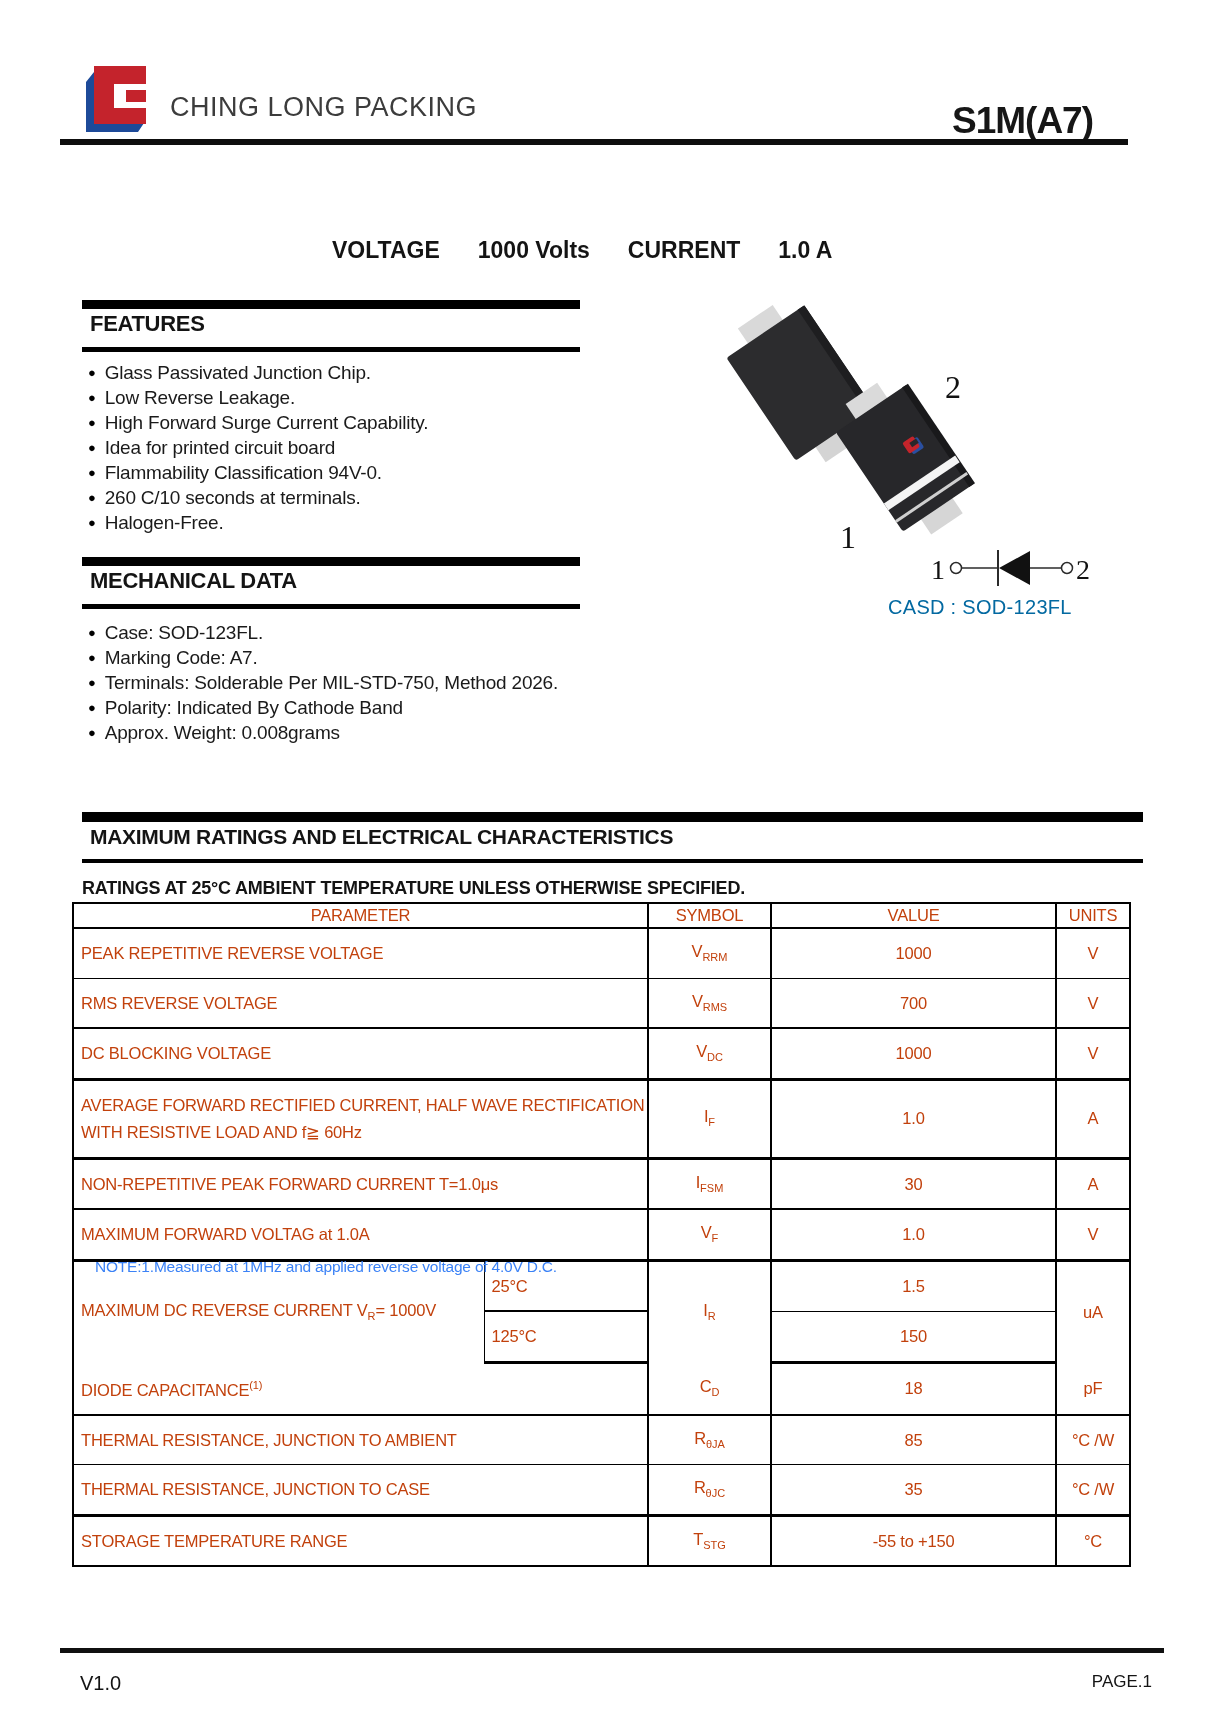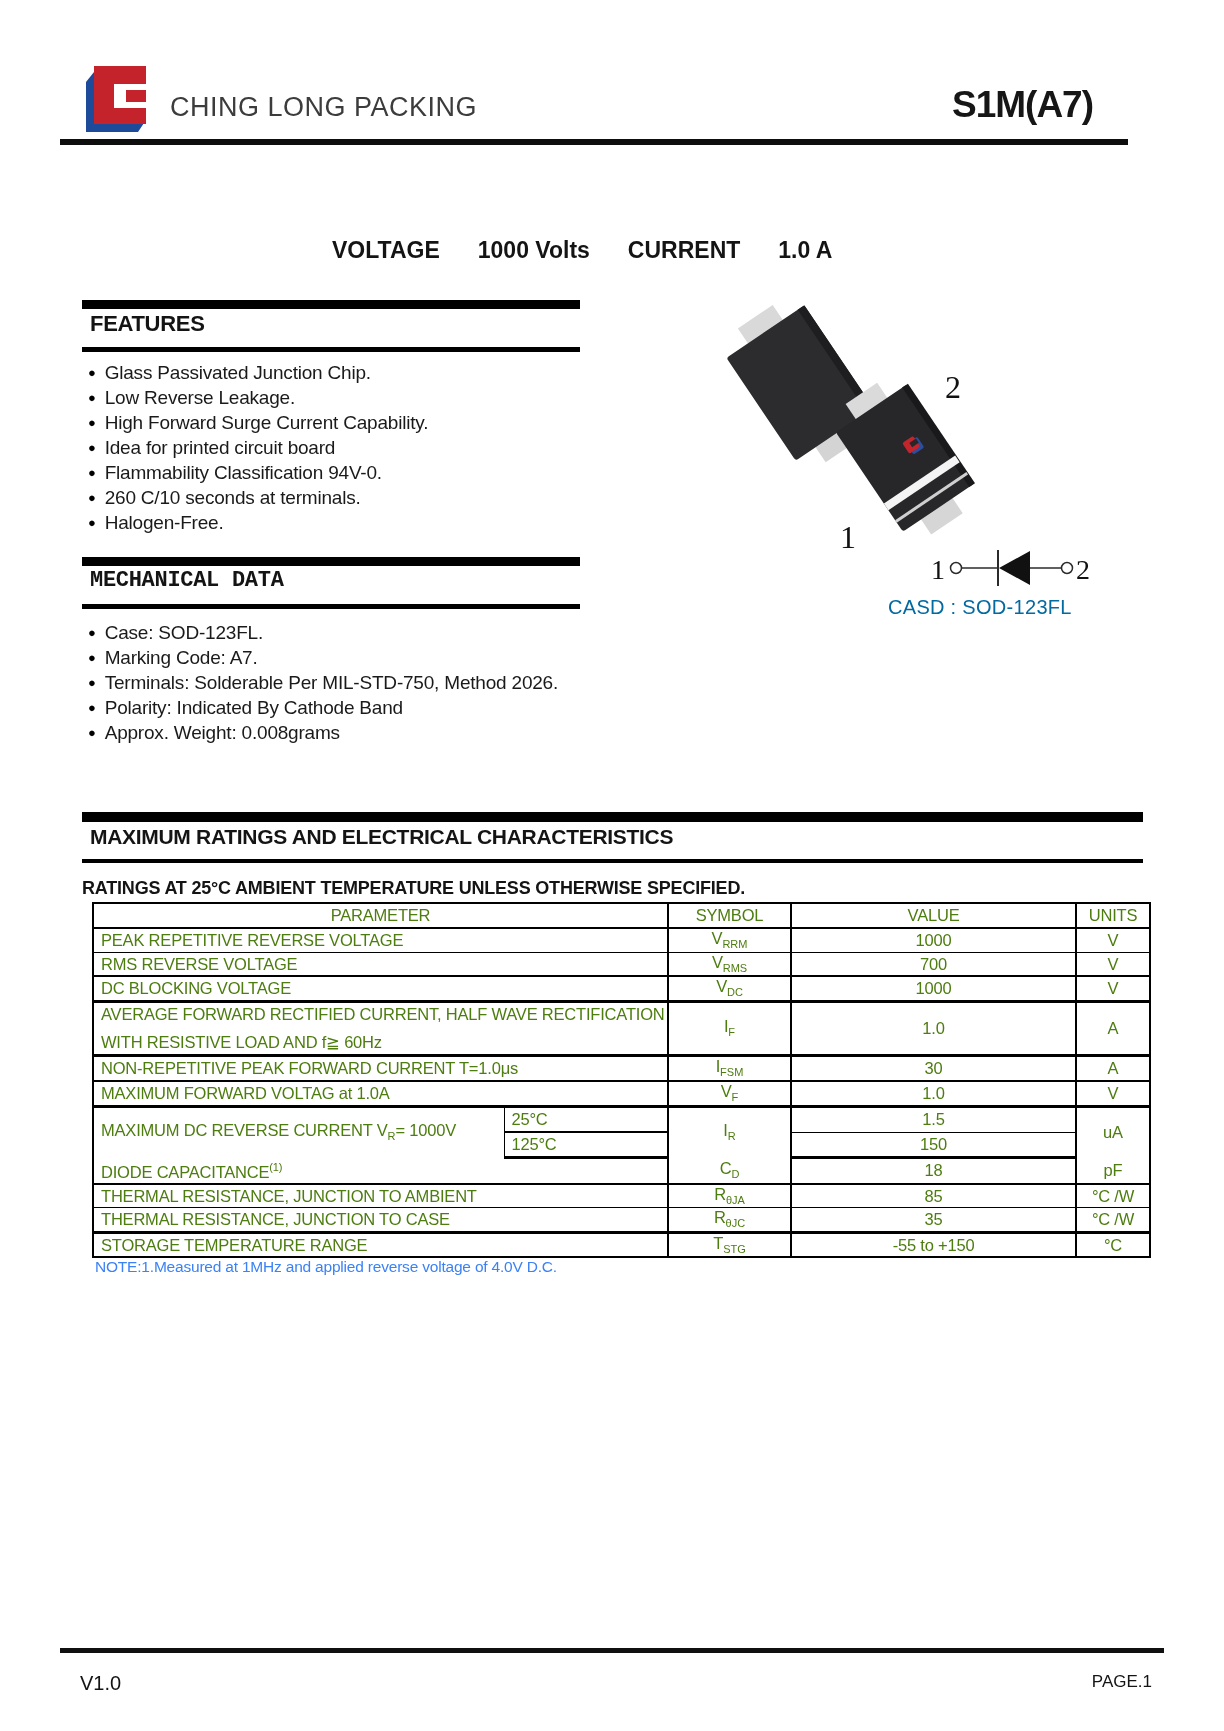--- a/index.html
+++ b/index.html
@@ -5,61 +5,61 @@
   html,body { margin:0; padding:0; background:#ffffff; }
   .page {
     position:relative; width:1224px; height:1731px; background:#ffffff;
     font-family:"Liberation Sans", sans-serif; color:#141414; overflow:hidden;
     line-height:1;
   }
   .abs { position:absolute; }
 
   
   .company-name { left:170px; top:94px; font-size:27px; color:#3c3c3c; letter-spacing:0.5px; }
-  .part-number  { left:952px; top:86px; font-size:37px; font-weight:bold; letter-spacing:-1px; color:#161616; }
+  .part-number  { left:952px; top:102px; font-size:37px; font-weight:bold; letter-spacing:-1px; color:#161616; }
   .header-rule  { left:60px; top:139px; width:1068px; height:6px; background:#0e0e0e; }
 
   
   .doc-title {
     left:185px; top:163px; width:772px; text-align:center;
     font-size:28px; font-weight:bold; letter-spacing:-0.3px;
     padding-bottom:6px; border-bottom:5px solid #161616;
   }
   .vc-line { left:332px; top:239px; font-size:23px; font-weight:bold; white-space:nowrap; }
   .vc-line span { margin-right:38px; }
   .vc-line span:last-child { margin-right:0; }
 
   
   .sec-head {
     border-top:9px solid #000; border-bottom:5px solid #000;
     font-size:22px; font-weight:bold; padding:4px 0 12px 8px; letter-spacing:-0.3px;
     background:#fff;
   }
   .sec-feat { left:82px; top:300px; width:490px; }
-  .sec-mech { left:82px; top:557px; width:490px;font-family:Liberation Mono, monospace; }
+  .sec-mech { left:82px; top:557px; width:490px; }
   .sec-max  { left:82px; top:812px; width:1053px; border-top-width:10px; border-bottom-width:4px; font-size:21px; }
 
   
   .blist { left:88px; }
   .blist .li { display:flex; align-items:center; height:25px; font-size:19px; letter-spacing:-0.2px; color:#1a1a1a; }
   .blist .dot { font-size:13px; margin-right:9px; color:#000; }
   .feat-list { top:360px; }
   .mech-list { top:620px; }
 
   
   .fig-svg { left:655px; top:298px; }
   .case-label { left:888px; top:597px; font-size:20px; color:#0369a1; letter-spacing:0.3px; }
 
   
   .cond-line { left:82px; top:879px; font-size:18px; font-weight:bold; letter-spacing:-0.2px; }
   .ratings-table {
-    left:92px; top:902px; border-collapse:collapse; table-layout:fixed; width:1057px;
-    font-size:16.5px; letter-spacing:-0.2px; color:#4d7c0f;
-  }
-  .ratings-table td { border-left:2px solid #000; padding:3px 7px; vertical-align:middle; overflow:hidden; white-space:nowrap; }
+    left:72px; top:902px; border-collapse:collapse; table-layout:fixed; width:1057px;
+    font-size:16.5px; letter-spacing:-0.2px; color:#c2410c;
+  }
+  .ratings-table td { border-left:2px solid #000; padding:16px 7px; vertical-align:middle; overflow:hidden; white-space:nowrap; }
   .ratings-table { border:2px solid #000; }
   .ratings-table .c { text-align:center; padding:0 2px; }
   .ratings-table sub { font-size:11px; letter-spacing:0; }
   .ratings-table sup { font-size:11px; }
   .bb1 td, td.bb1 { border-bottom:1px solid #000; }
   .bb2 td, td.bb2 { border-bottom:2px solid #000; }
   .bb3 td, td.bb3 { border-bottom:3px solid #000; }
   td.subdiv { border-left-width:1.5px; }
   .tall-cell { white-space:normal; }
   .tall-cell .l2 { margin-top:11px; }

